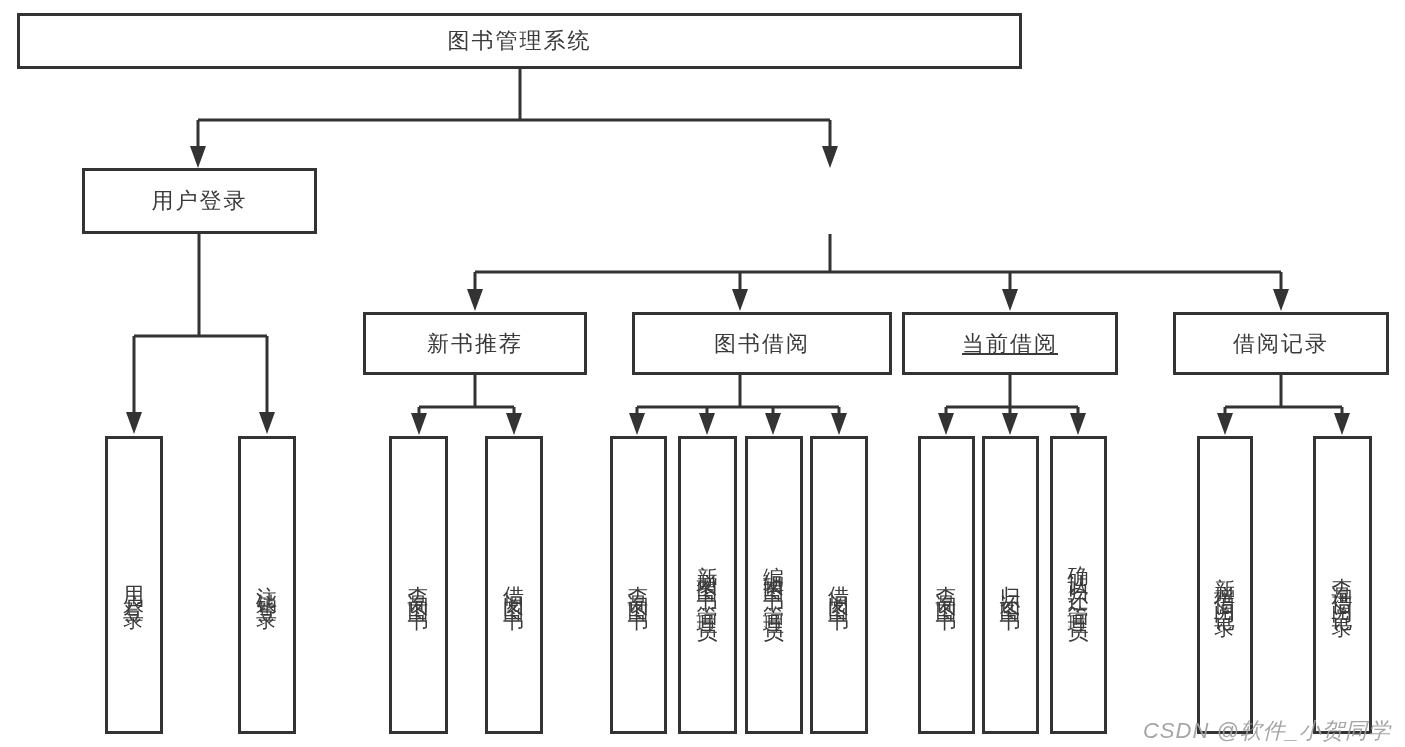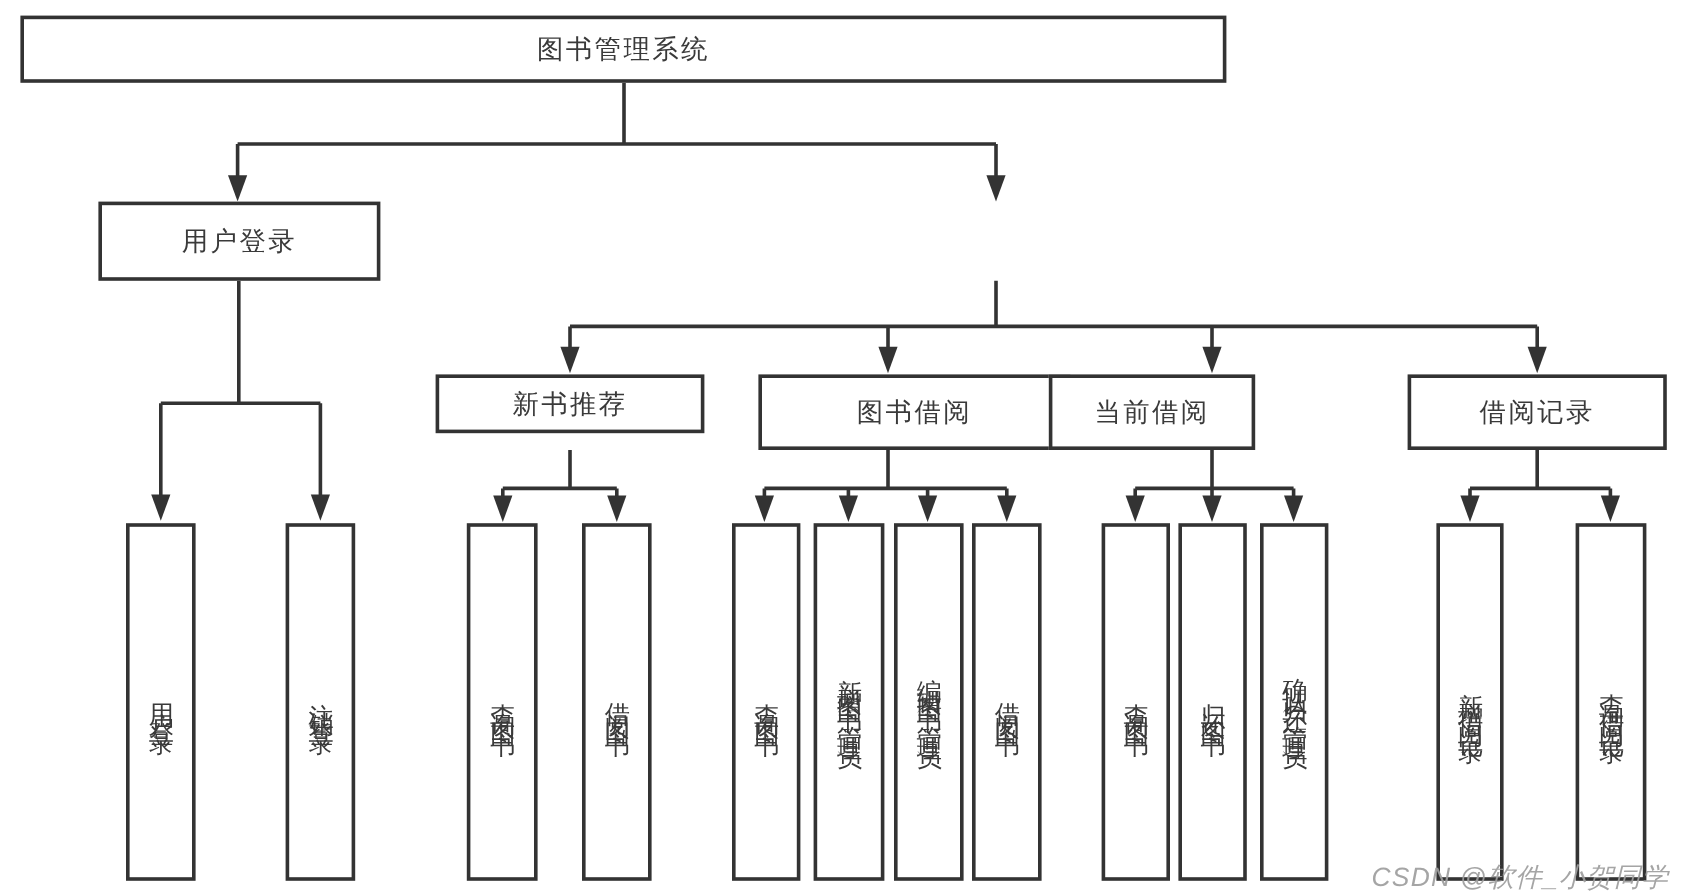--- a/index.html
+++ b/index.html
@@ -114,27 +114,27 @@
   </svg>
 
   <div class="node node-h" style="left:17px; top:13px; width:1005px; height:56px;">
     <span>图书管理系统</span>
   </div>
 
   <div class="node node-h" style="left:82px; top:168px; width:235px; height:66px;">
     <span>用户登录</span>
   </div>
 
-  <div class="node node-h" style="left:363px; top:312px; width:224px; height:49px;">
+  <div class="node node-h" style="left:363px; top:312px; width:224px; height:63px;">
     <span>新书推荐</span>
   </div>
   <div class="node node-h" style="left:632px; top:312px; width:260px; height:63px;">
     <span>图书借阅</span>
   </div>
-  <div class="node node-h" style="left:874px; top:312px; width:172px; height:63px;">
+  <div class="node node-h" style="left:902px; top:312px; width:216px; height:63px;text-decoration:underline;">
     <span>当前借阅</span>
   </div>
   <div class="node node-h" style="left:1173px; top:312px; width:216px; height:63px;">
     <span>借阅记录</span>
   </div>
 
   <div class="node node-v" style="left:105px; top:436px; width:58px; height:298px;">
     <span class="vtext">用户登录</span>
   </div>
   <div class="node node-v" style="left:238px; top:436px; width:58px; height:298px;">

